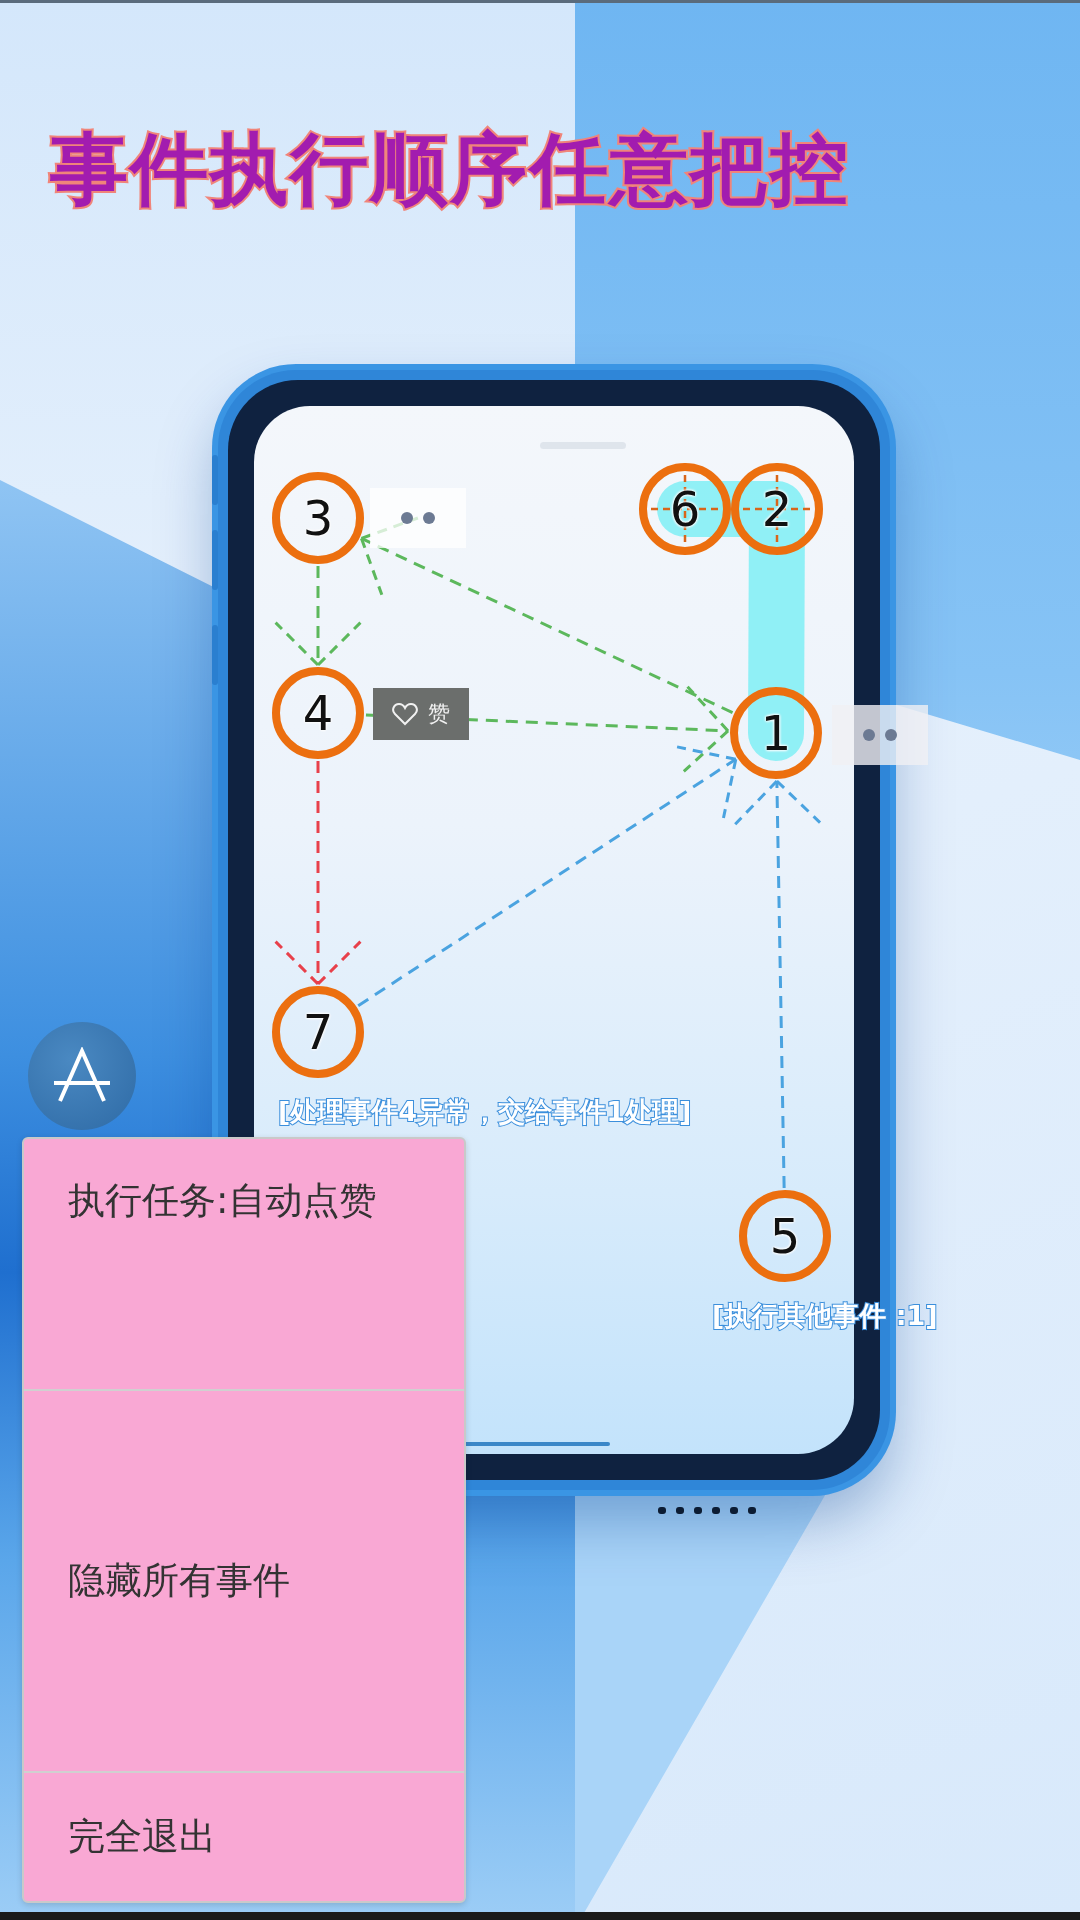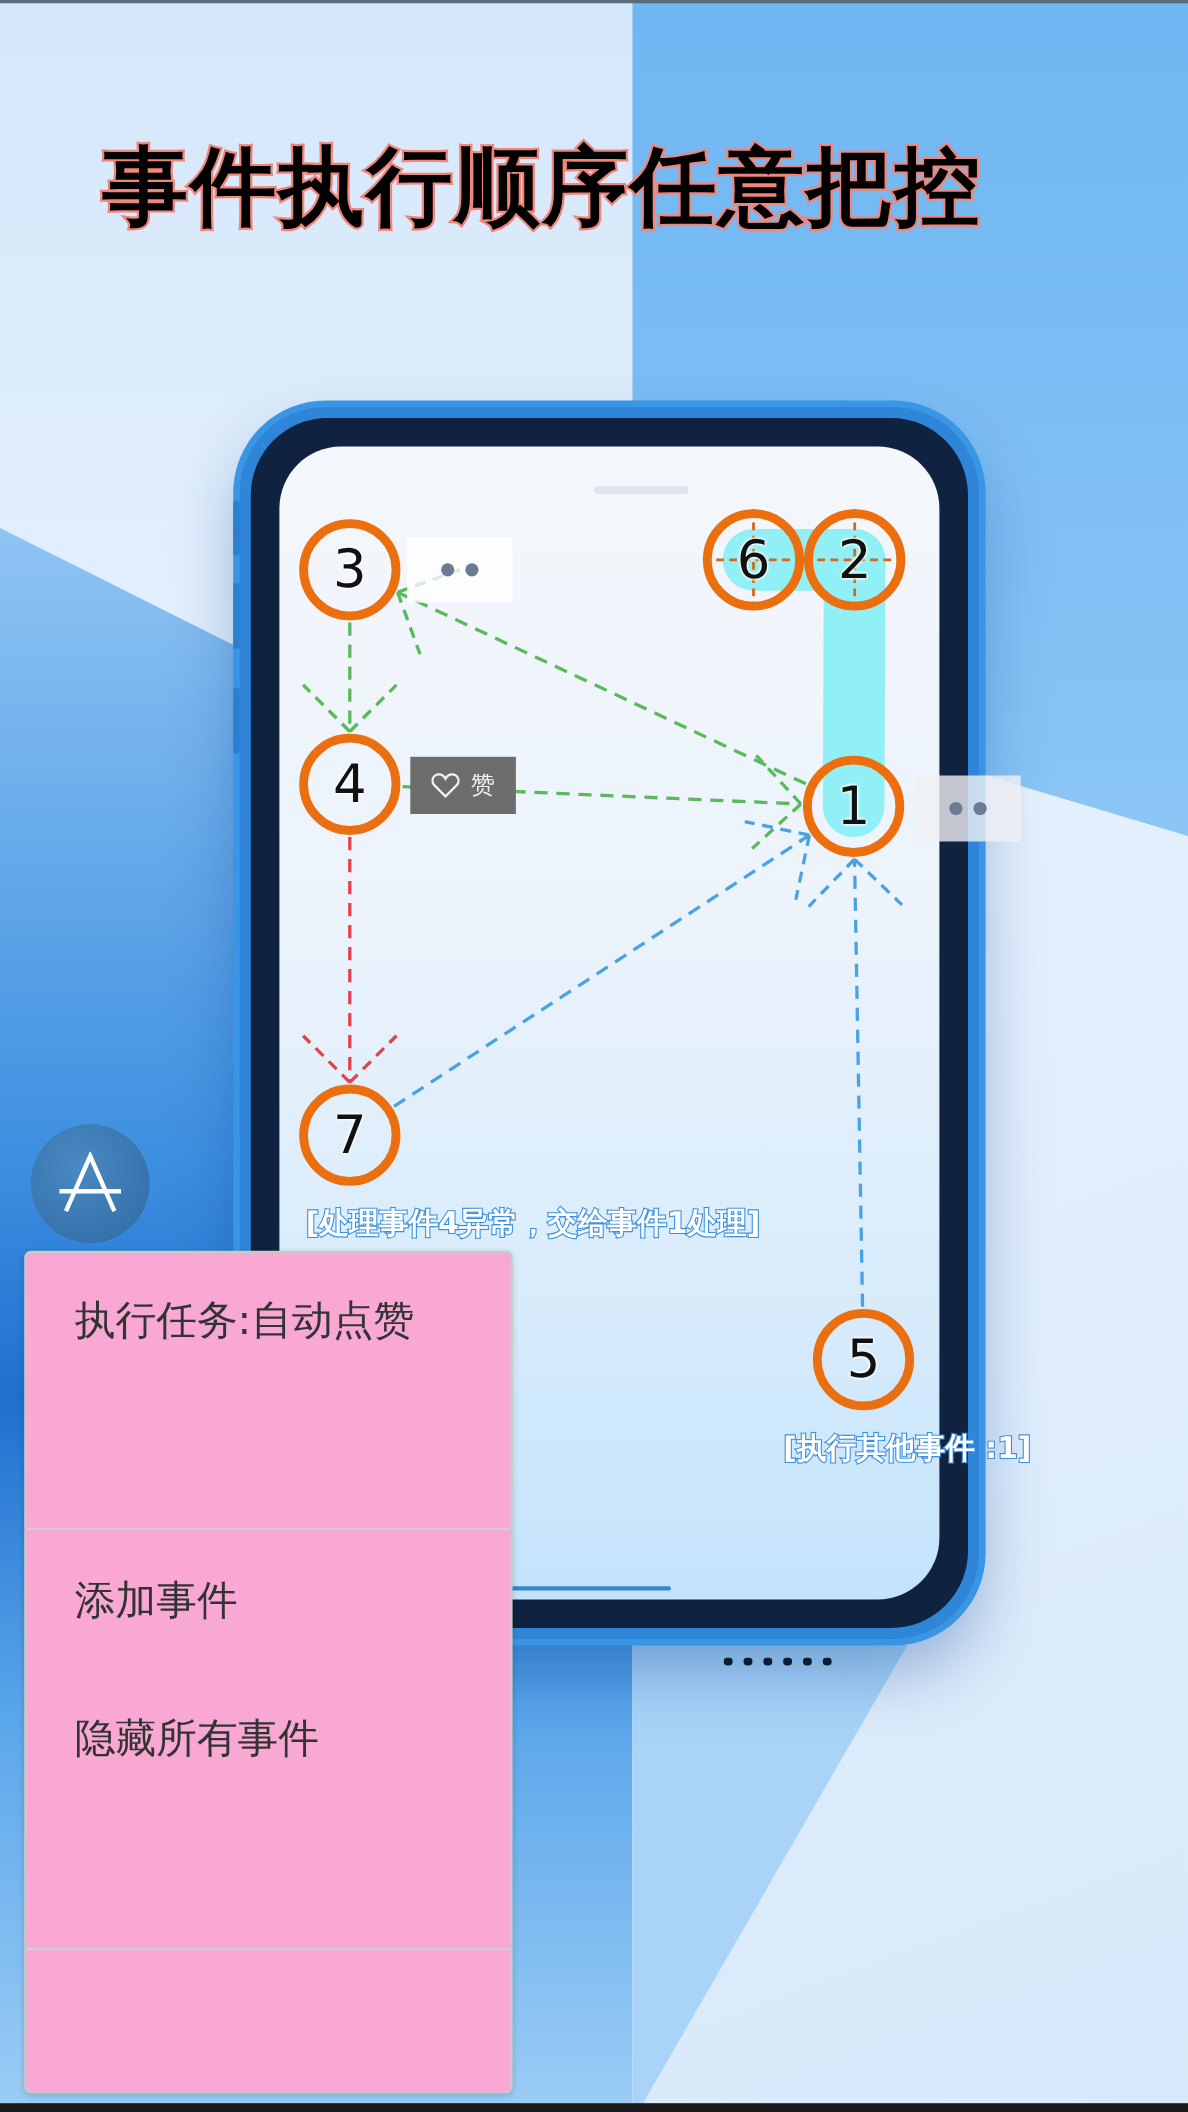--- a/index.html
+++ b/index.html
@@ -13,22 +13,22 @@
   .bg-lower-left { position:absolute; left:0; top:480px; width:575px; height:1440px;
                    background:linear-gradient(180deg,#8fc4f3 0%,#3d8fe0 40%,#1f6fcf 55%,#5aa6ea 75%,#9ccdf6 100%);
                    clip-path:polygon(0 0, 40% 8%, 100% 14%, 100% 100%, 0 100%); }
   .bg-wedge { position:absolute; left:0; top:0; width:1080px; height:1920px;
               background:linear-gradient(160deg,#eef5fd,#d8e9fb);
               clip-path:polygon(1080px 760px, 1080px 1920px, 580px 1920px, 880px 1400px, 880px 700px); }
   .top-bar { position:absolute; left:0; top:0; width:1080px; height:3px; background:#5a6b7c; }
   .bottom-bar { position:absolute; left:0; top:1912px; width:1080px; height:8px; background:#1a1a1a; }
 
   .title { position:absolute; left:0; top:118px; width:900px; text-align:center;
-           font-size:78px; font-weight:bold; color:#000000; letter-spacing:2px;
-           -webkit-text-stroke:4px #f0857a; paint-order:stroke fill;padding-left:43px; }
+           font-size:78px; font-weight:bold; color:#a21caf; letter-spacing:2px;
+           -webkit-text-stroke:4px #f0857a; paint-order:stroke fill; }
 
   .phone { position:absolute; left:218px; top:370px; width:672px; height:1120px;
            border-radius:78px; background:#2f86d8;
            box-shadow:0 0 0 6px #3a95e4, 0 30px 60px rgba(0,60,140,0.35); }
   .phone-bezel { position:absolute; left:10px; top:10px; right:10px; bottom:10px;
                  border-radius:70px; background:#0f2240; }
   .phone-screen { position:absolute; left:26px; top:26px; right:26px; bottom:26px;
                   border-radius:56px;
                   background:linear-gradient(180deg,#f4f7fb 0%,#ecf3fb 40%,#d7ebfb 75%,#c3e3fb 100%); overflow:hidden; }
   .speaker { position:absolute; left:286px; top:36px; width:86px; height:7px; border-radius:4px; background:#dfe5ec; }
@@ -186,18 +186,18 @@
 <div class="fab">
   <svg width="60" height="58" viewBox="0 0 60 58">
     <path d="M8 54 L30 4 L52 54" fill="none" stroke="#fff" stroke-width="4"></path>
     <line x1="2" y1="36" x2="58" y2="36" stroke="#fff" stroke-width="4"></line>
   </svg>
 </div>
 
 <div class="menu">
   <div class="menu-item" style="top:0px;">执行任务:自动点赞</div>
   <div class="menu-divider" style="top:250px;"></div>
-  <div class="menu-item" style="top:254px;">添加事件</div>
   <div class="menu-item" style="top:380px;">隐藏所有事件</div>
   <div class="menu-divider" style="top:632px;"></div>
+  <div class="menu-item" style="top:636px;">完全退出</div>
 </div>
 
 <div class="bottom-bar"></div>
 
 </body></html>

